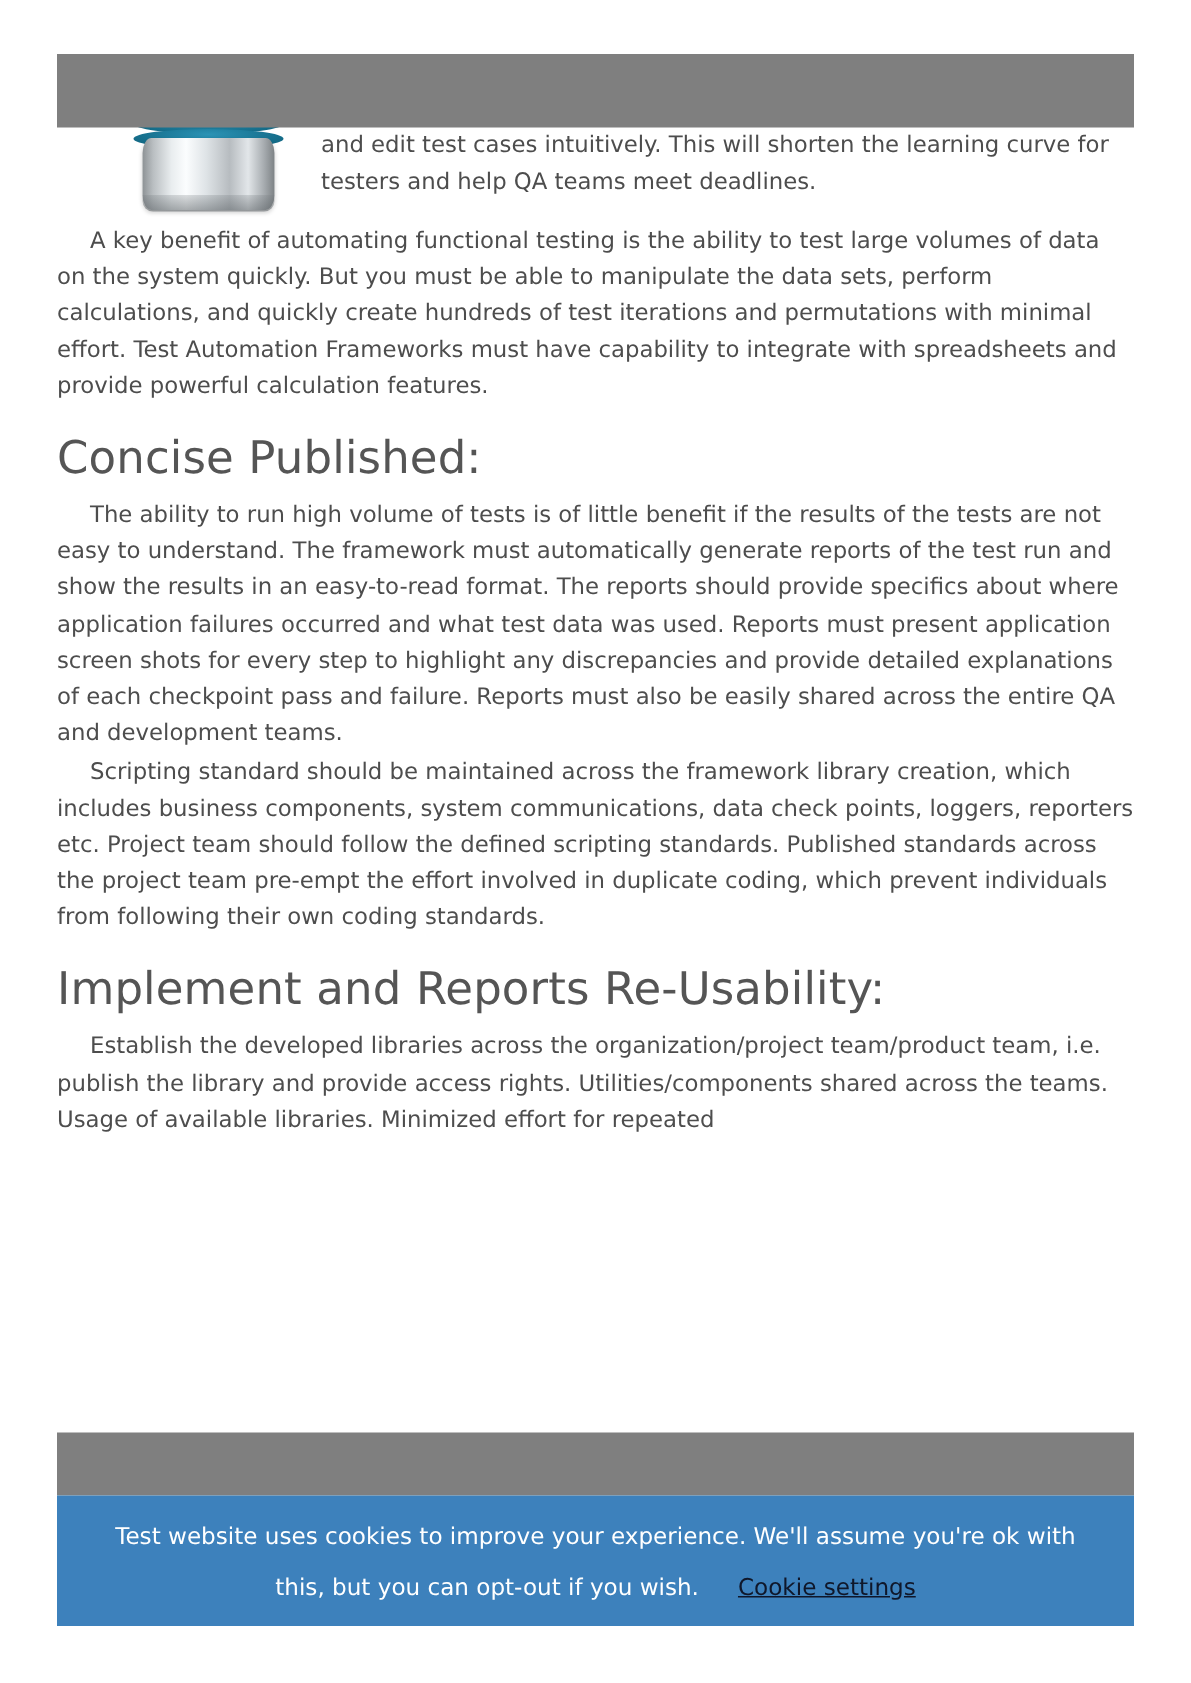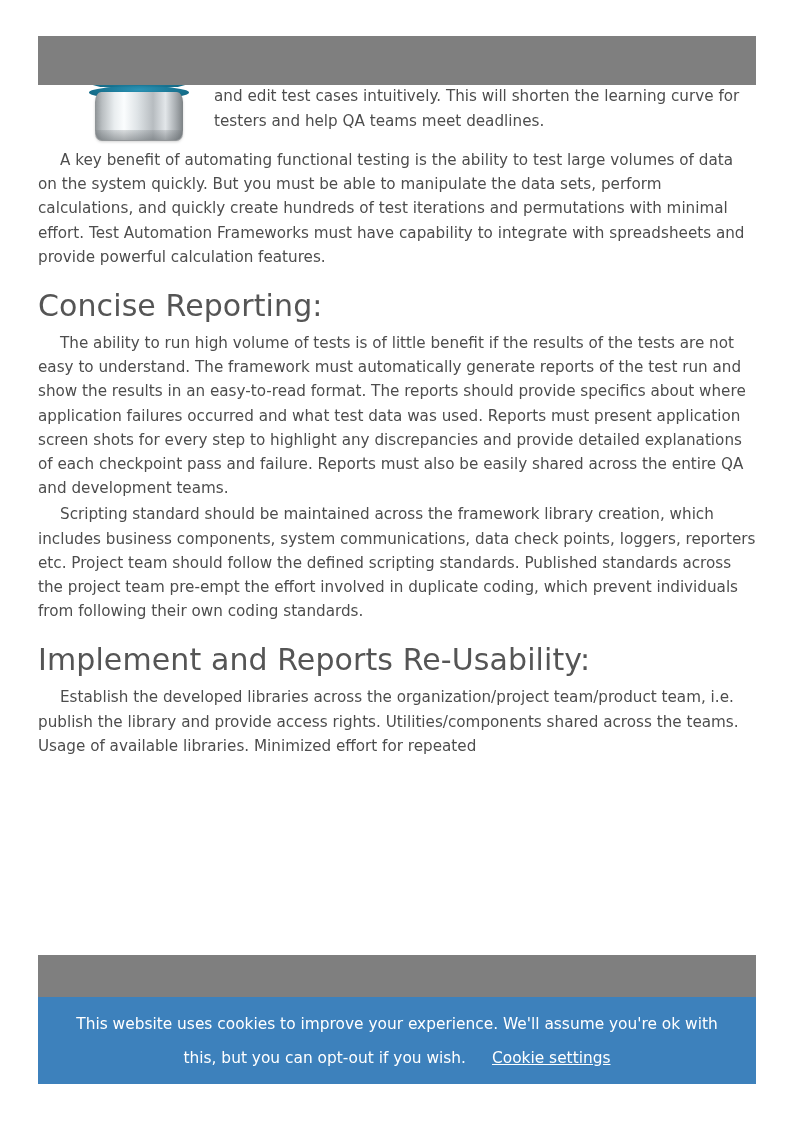--- a/index.html
+++ b/index.html
@@ -166,21 +166,21 @@
     justify-content: center;
     text-align: center;
   }
   #cookie-banner .cookie-inner {
     width: 648px;
     font-size: 15.4px;
     line-height: 34px;
     color: #ffffff;
   }
   #cookie-banner .cookie-link {
-    color: #ffffff;
+    color: #0f172a;
     text-decoration: underline;
     margin-left: 26px;
     cursor: pointer;
     font-size: 15.4px;
   }
 </style>
 </head>
 <body>
 
 <div id="page">
@@ -200,21 +200,21 @@
           <div class="cyl-body-base"></div>
         </div>
       </div>
       <p class="body">test—as opposed to presenting line after line of scripting. Testers should be able to visualize each step of the business scenario, view and edit test cases intuitively. This will shorten the learning curve for testers and help QA teams meet deadlines.</p>
     </div>
 
     <div class="para-block">
       <p class="body"><span class="indent"></span><span>A key benefit of automating functional testing is the ability to test large volumes of data on the system quickly. But you must be able to manipulate the data sets, perform calculations, and quickly create hundreds of test iterations and permutations with minimal effort. Test Automation Frameworks must have capability to integrate with spreadsheets and provide powerful calculation features.</span></p>
     </div>
 
-    <h2 class="section">Concise Reporting:</h2>
+    <h2 class="section">Concise Published:</h2>
     <div class="para-block">
       <p class="body"><span class="indent"></span><span>The ability to run high volume of tests is of little benefit if the results of the tests are not easy to understand. The framework must automatically generate reports of the test run and show the results in an easy-to-read format. The reports should provide specifics about where application failures occurred and what test data was used. Reports must present application screen shots for every step to highlight any discrepancies and provide detailed explanations of each checkpoint pass and failure. Reports must also be easily shared across the entire QA and development teams.</span></p>
     </div>
 
     <div class="para-block">
       <p class="body"><span class="indent"></span><span>Scripting standard should be maintained across the framework library creation, which includes business components, system communications, data check points, loggers, reporters etc. Project team should follow the defined scripting standards. Published standards across the project team pre-empt the effort involved in duplicate coding, which prevent individuals from following their own coding standards.</span></p>
     </div>
 
 
     <h2 class="section">Implement and Reports Re-Usability:</h2>
@@ -222,17 +222,17 @@
       <p class="body"><span class="indent"></span><span>Establish the developed libraries across the organization/project team/product team, i.e. publish the library and provide access rights. Utilities/components shared across the teams. Usage of available libraries. Minimized effort for repeated</span></p>
     </div>
 
   </div>
 
   <div class="gray-band-top"></div>
   <div class="gray-band-bottom"></div>
 
   <div id="cookie-banner">
     <div class="cookie-inner">
-      <span>This website uses cookies to improve your experience. We'll assume you're ok with this, but you can opt-out if you wish.</span><a class="cookie-link" href="#">Cookie settings</a>
+      <span>Test website uses cookies to improve your experience. We'll assume you're ok with this, but you can opt-out if you wish.</span><a class="cookie-link" href="#">Cookie settings</a>
     </div>
   </div>
 
 </div>
 
 </body></html>

